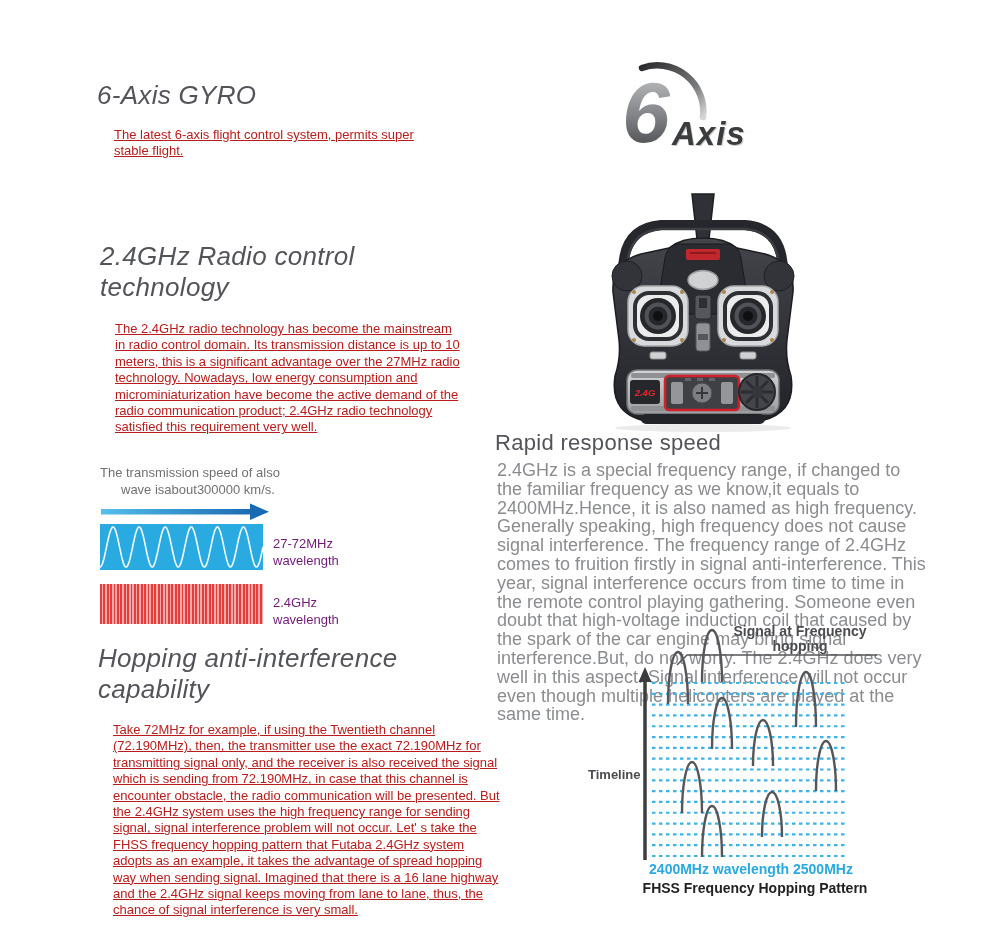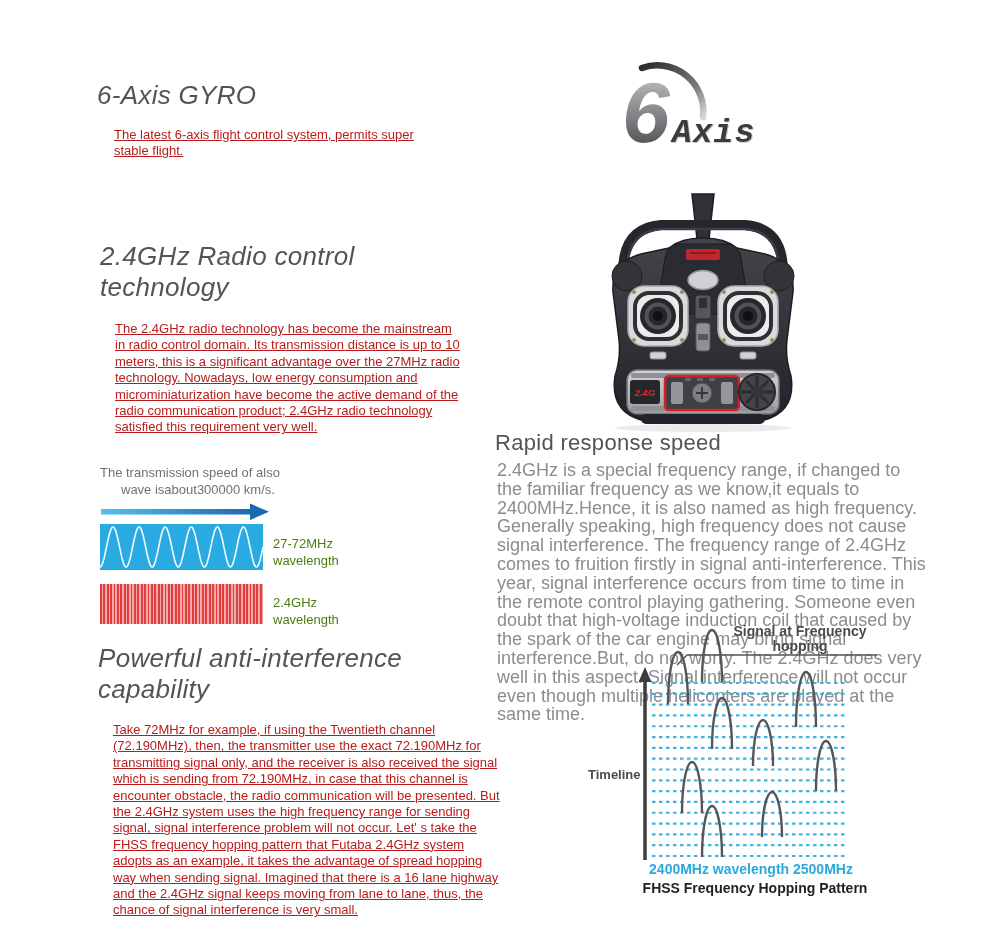--- a/index.html
+++ b/index.html
@@ -4,28 +4,28 @@
 <style>
   html,body{margin:0;padding:0;background:#fff;}
   #canvas{position:relative;width:1000px;height:939px;background:#ffffff;overflow:hidden;
           font-family:"Liberation Sans",sans-serif;}
   .abs{position:absolute;}
   h2{margin:0;font-weight:400;color:#53545a;letter-spacing:.3px;}
   .h-big{font-size:26px;line-height:1.18;font-style:italic;}
   .body-text{font-size:13px;line-height:16.4px;color:#b91c1c;margin:15px;text-decoration:underline;}
   .body-text-wide{font-size:18px;line-height:18.8px;color:#8a8c8f;margin:0;}
   .speed-cap{font-size:13px;line-height:17px;color:#6f7174;margin:0;}
-  .wave-label{font-size:13px;line-height:17px;color:#4d7c0f;margin:0;}
+  .wave-label{font-size:13px;line-height:17px;color:#701a75;margin:0;}
   svg text{font-family:"Liberation Sans",sans-serif;}
   
   .logo-six{font-size:86px;font-weight:bold;font-style:italic;line-height:.85;
     background:linear-gradient(180deg,#b9bbbd 0%,#808285 55%,#4d4e50 100%);
     -webkit-background-clip:text;background-clip:text;color:transparent;}
   .logo-axis{font-size:33px;font-weight:bold;font-style:italic;color:#3b3c3e;
-    letter-spacing:1px;text-shadow:1px 1px 0 #c9c9c9;font-family:Liberation Mono, monospace;}
+    letter-spacing:1px;text-shadow:1px 1px 0 #c9c9c9;}
 </style>
 </head>
 <body>
 
 <div id="canvas">
 
   <h2 class="abs h-big" style="left:97px;top:80px;">6-Axis GYRO</h2>
   <p class="abs body-text" style="left:99px;top:112px;width:300px;">The latest 6-axis flight control system,  permits super stable flight.</p>
 
   <div class="abs" style="left:610px;top:60px;width:180px;height:105px;">
@@ -140,21 +140,21 @@
       <path id="sinePath" d="M0.0 43.0 L0.6 42.8 L1.3 42.1 L1.9 41.0 L2.5 39.5 L3.1 37.6 L3.8 35.3 L4.4 32.8 L5.0 30.1 L5.6 27.2 L6.3 24.2 L6.9 21.2 L7.5 18.2 L8.2 15.3 L8.8 12.7 L9.4 10.2 L10.0 8.0 L10.7 6.2 L11.3 4.8 L11.9 3.7 L12.5 3.1 L13.2 3.0 L13.8 3.3 L14.4 4.1 L15.0 5.3 L15.7 6.9 L16.3 8.9 L16.9 11.1 L17.6 13.7 L18.2 16.5 L18.8 19.4 L19.4 22.4 L20.1 25.4 L20.7 28.4 L21.3 31.2 L21.9 33.9 L22.6 36.3 L23.2 38.4 L23.8 40.1 L24.4 41.5 L25.1 42.4 L25.7 42.9 L26.3 43.0 L27.0 42.6 L27.6 41.7 L28.2 40.4 L28.8 38.7 L29.5 36.7 L30.1 34.4 L30.7 31.8 L31.3 29.0 L32.0 26.0 L32.6 23.0 L33.2 20.0 L33.9 17.0 L34.5 14.2 L35.1 11.6 L35.7 9.3 L36.4 7.3 L37.0 5.6 L37.6 4.3 L38.2 3.4 L38.9 3.0 L39.5 3.1 L40.1 3.6 L40.8 4.5 L41.4 5.9 L42.0 7.6 L42.6 9.7 L43.3 12.1 L43.9 14.8 L44.5 17.6 L45.1 20.6 L45.8 23.6 L46.4 26.6 L47.0 29.5 L47.6 32.3 L48.3 34.9 L48.9 37.1 L49.5 39.1 L50.2 40.7 L50.8 41.9 L51.4 42.7 L52.0 43.0 L52.7 42.9 L53.3 42.3 L53.9 41.2 L54.5 39.8 L55.2 38.0 L55.8 35.8 L56.4 33.3 L57.0 30.7 L57.7 27.8 L58.3 24.8 L58.9 21.8 L59.6 18.8 L60.2 15.9 L60.8 13.2 L61.4 10.7 L62.1 8.4 L62.7 6.5 L63.3 5.0 L63.9 3.9 L64.6 3.2 L65.2 3.0 L65.8 3.2 L66.5 3.9 L67.1 5.0 L67.7 6.5 L68.3 8.4 L69.0 10.7 L69.6 13.2 L70.2 15.9 L70.8 18.8 L71.5 21.8 L72.1 24.8 L72.7 27.8 L73.4 30.7 L74.0 33.3 L74.6 35.8 L75.2 38.0 L75.9 39.8 L76.5 41.2 L77.1 42.3 L77.7 42.9 L78.4 43.0 L79.0 42.7 L79.6 41.9 L80.2 40.7 L80.9 39.1 L81.5 37.1 L82.1 34.9 L82.8 32.3 L83.4 29.5 L84.0 26.6 L84.6 23.6 L85.3 20.6 L85.9 17.6 L86.5 14.8 L87.1 12.1 L87.8 9.7 L88.4 7.6 L89.0 5.9 L89.7 4.5 L90.3 3.6 L90.9 3.1 L91.5 3.0 L92.2 3.4 L92.8 4.3 L93.4 5.6 L94.0 7.3 L94.7 9.3 L95.3 11.6 L95.9 14.2 L96.5 17.0 L97.2 20.0 L97.8 23.0 L98.4 26.0 L99.1 29.0 L99.7 31.8 L100.3 34.4 L100.9 36.7 L101.6 38.7 L102.2 40.4 L102.8 41.7 L103.4 42.6 L104.1 43.0 L104.7 42.9 L105.3 42.4 L106.0 41.5 L106.6 40.1 L107.2 38.4 L107.8 36.3 L108.5 33.9 L109.1 31.2 L109.7 28.4 L110.3 25.4 L111.0 22.4 L111.6 19.4 L112.2 16.5 L112.8 13.7 L113.5 11.1 L114.1 8.9 L114.7 6.9 L115.4 5.3 L116.0 4.1 L116.6 3.3 L117.2 3.0 L117.9 3.1 L118.5 3.7 L119.1 4.8 L119.7 6.2 L120.4 8.0 L121.0 10.2 L121.6 12.7 L122.3 15.3 L122.9 18.2 L123.5 21.2 L124.1 24.2 L124.8 27.2 L125.4 30.1 L126.0 32.8 L126.6 35.3 L127.3 37.6 L127.9 39.5 L128.5 41.0 L129.1 42.1 L129.8 42.8 L130.4 43.0 L131.0 42.8 L131.7 42.1 L132.3 41.0 L132.9 39.5 L133.5 37.6 L134.2 35.3 L134.8 32.8 L135.4 30.1 L136.0 27.2 L136.7 24.2 L137.3 21.2 L137.9 18.2 L138.5 15.3 L139.2 12.7 L139.8 10.2 L140.4 8.0 L141.1 6.2 L141.7 4.8 L142.3 3.7 L142.9 3.1 L143.6 3.0 L144.2 3.3 L144.8 4.1 L145.4 5.3 L146.1 6.9 L146.7 8.9 L147.3 11.1 L148.0 13.7 L148.6 16.5 L149.2 19.4 L149.8 22.4 L150.5 25.4 L151.1 28.4 L151.7 31.2 L152.3 33.9 L153.0 36.3 L153.6 38.4 L154.2 40.1 L154.8 41.5 L155.5 42.4 L156.1 42.9 L156.7 43.0 L157.4 42.6 L158.0 41.7 L158.6 40.4 L159.2 38.7 L159.9 36.7 L160.5 34.4 L161.1 31.8 L161.7 29.0 L162.4 26.0 L163.0 23.0" fill="none" stroke="#ffffff" stroke-width="1.6" opacity="0.95"></path>
     </svg>
   </div>
   <p class="abs wave-label" style="left:273px;top:535px;">27-72MHz</p>
   <p class="abs wave-label" style="left:273px;top:552px;">wavelength</p>
 
   <div class="abs" style="left: 100px; top: 584px; width: 163px; height: 40px; background: repeating-linear-gradient(90deg, rgb(226, 62, 62) 0px, rgb(226, 62, 62) 1.7px, rgb(242, 169, 169) 1.7px, rgb(242, 169, 169) 3.4px);"></div>
   <p class="abs wave-label" style="left:273px;top:594px;">2.4GHz</p>
   <p class="abs wave-label" style="left:273px;top:611px;">wavelength</p>
 
-  <h2 class="abs h-big" style="left:98px;top:643px;width:340px;">Powerful anti-interference capability</h2>
+  <h2 class="abs h-big" style="left:98px;top:643px;width:340px;">Hopping anti-interference capability</h2>
   <p class="abs body-text" style="left:98px;top:707px;width:392px;">Take 72MHz for example, if using the Twentieth channel (72.190MHz), then, the transmitter use the exact 72.190MHz for transmitting signal only, and the receiver is also received the signal which is sending from 72.190MHz, in case that this channel is encounter obstacle, the radio communication will be presented. But the 2.4GHz system uses the high frequency range for sending signal, signal interference problem will not occur. Let' s take the FHSS frequency hopping pattern that Futaba 2.4GHz system adopts as an example, it takes the advantage of spread hopping way when sending signal. Imagined that there is a 16 lane highway and the 2.4GHz signal keeps moving from lane to lane, thus, the chance of signal interference is very small.</p>
 
   <svg class="abs" style="left:580px;top:622px;" width="325" height="290" viewBox="0 0 325 290">
     <g id="gridLines">
         <line x1="72" x2="268" y1="61" y2="61" stroke="#3db4e3" stroke-width="2.2" stroke-dasharray="3.5 3.5"></line>
         <line x1="72" x2="268" y1="71.8125" y2="71.8125" stroke="#3db4e3" stroke-width="2.2" stroke-dasharray="3.5 3.5"></line>
         <line x1="72" x2="268" y1="82.625" y2="82.625" stroke="#3db4e3" stroke-width="2.2" stroke-dasharray="3.5 3.5"></line>
         <line x1="72" x2="268" y1="93.4375" y2="93.4375" stroke="#3db4e3" stroke-width="2.2" stroke-dasharray="3.5 3.5"></line>
         <line x1="72" x2="268" y1="104.25" y2="104.25" stroke="#3db4e3" stroke-width="2.2" stroke-dasharray="3.5 3.5"></line>
         <line x1="72" x2="268" y1="115.0625" y2="115.0625" stroke="#3db4e3" stroke-width="2.2" stroke-dasharray="3.5 3.5"></line>

